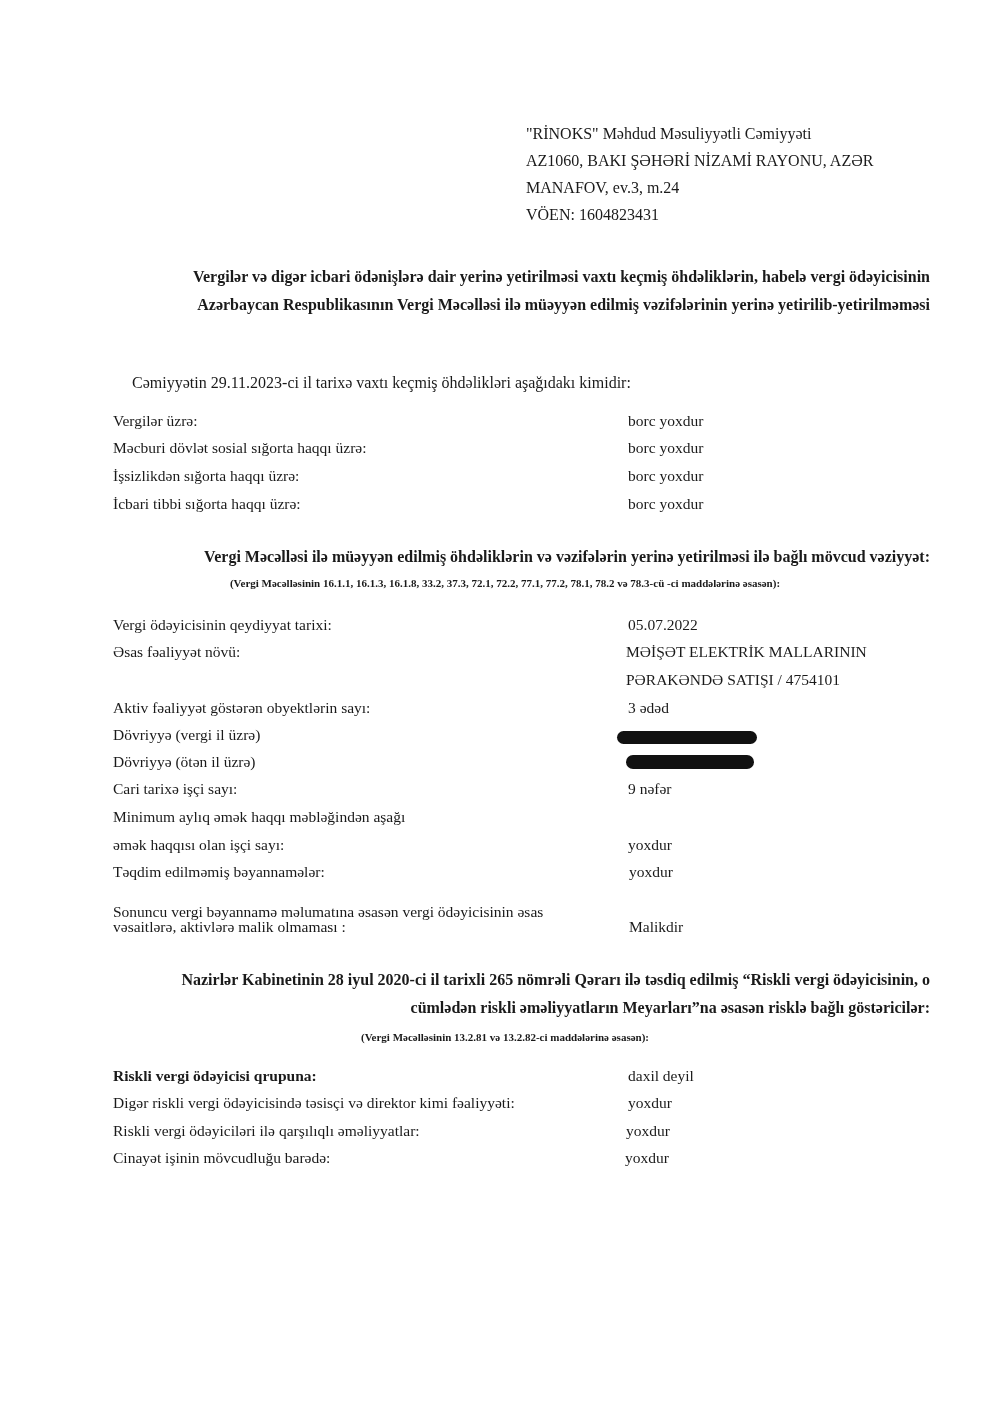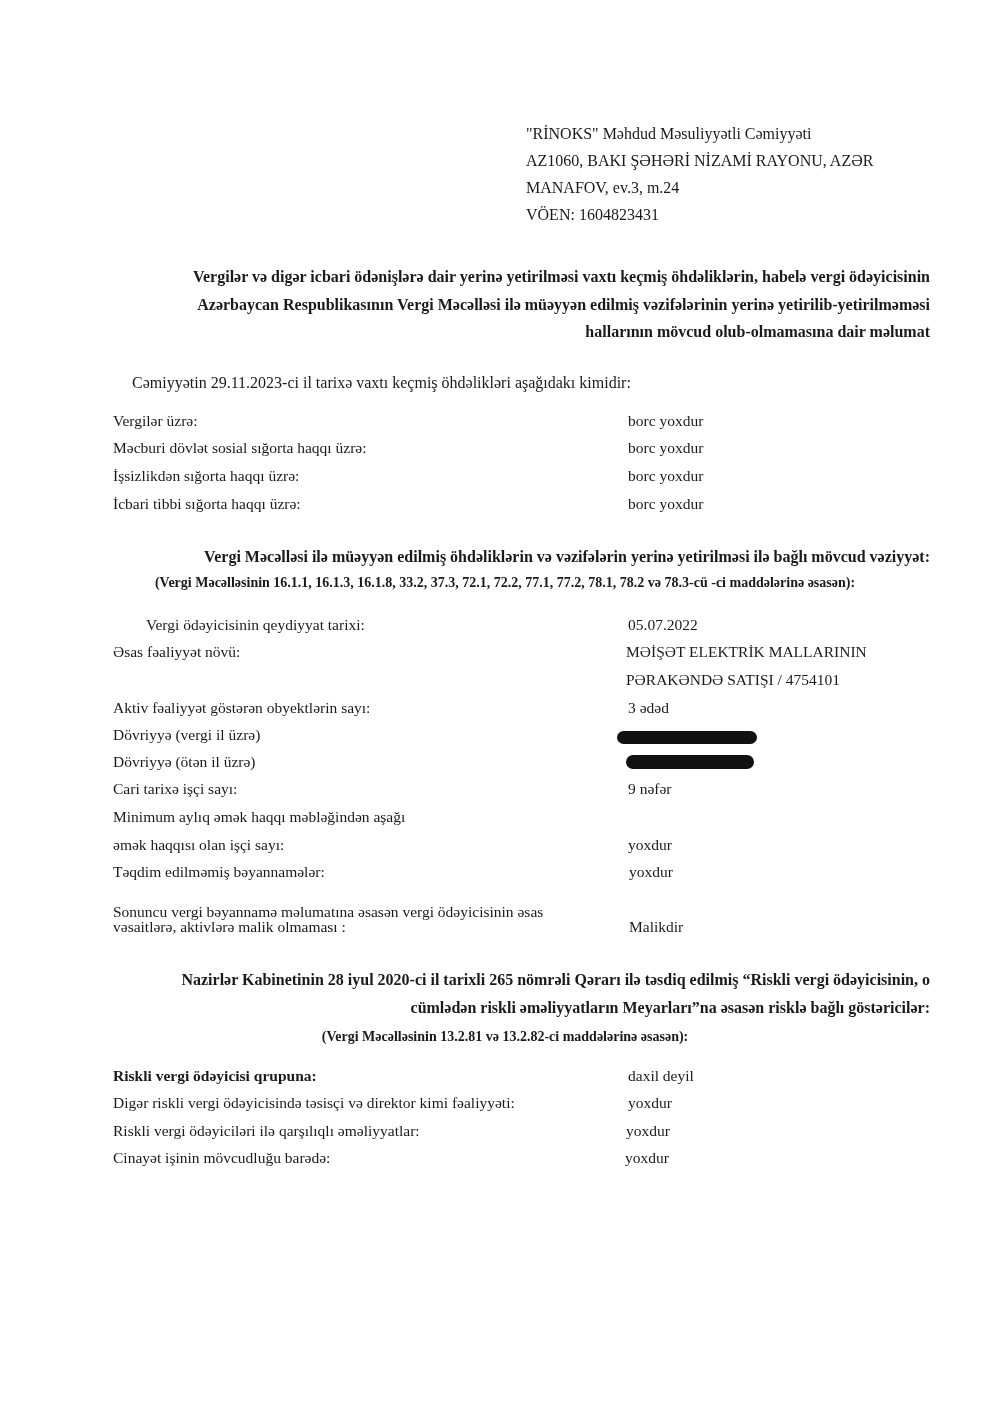--- a/index.html
+++ b/index.html
@@ -5,59 +5,58 @@
   html, body { margin: 0; padding: 0; background: #ffffff; }
   body {
     width: 1000px; height: 1409px; position: relative; overflow: hidden;
     font-family: "Liberation Serif", "DejaVu Serif", serif;
     color: #1a1a1a;
   }
   .abs { position: absolute; }
   .addr { left: 526px; top: 120px; font-size: 16px; line-height: 27px; }
   .addr div { white-space: nowrap; }
   .heading { left: 80px; width: 850px; text-align: right; font-weight: bold; font-size: 16px; line-height: 27.5px; }
-  .subnote { left: 80px; width: 850px; text-align: center; font-weight: bold; font-size: 14px; line-height: 14px; }
+  .subnote { left: 80px; width: 850px; text-align: center; font-weight: bold; font-size: 11px; line-height: 14px; }
   .intro { left: 132px; font-size: 16px; white-space: nowrap; }
   .row { position: absolute; left: 113px; font-size: 15.5px; line-height: 27.5px; white-space: nowrap; }
   .val { position: absolute; font-size: 15.5px; line-height: 27.5px; white-space: nowrap; }
   .redact {
     position: absolute; height: 13px; background: #111; border-radius: 8px;
   }
 </style>
 </head>
 <body>
 
 <div class="abs addr">
   <div>"RİNOKS" Məhdud Məsuliyyətli Cəmiyyəti</div>
   <div>AZ1060, BAKI ŞƏHƏRİ NİZAMİ RAYONU, AZƏR</div>
   <div>MANAFOV, ev.3, m.24</div>
   <div>VÖEN: 1604823431</div>
 </div>
 
 <div class="abs heading" style="top:263px;">
   <div>Vergilər və digər icbari ödənişlərə dair yerinə yetirilməsi vaxtı keçmiş öhdəliklərin, habelə vergi ödəyicisinin</div>
   <div>Azərbaycan Respublikasının Vergi Məcəlləsi ilə müəyyən edilmiş vəzifələrinin yerinə yetirilib-yetirilməməsi</div>
-  <div>hallarının mövcud olub-olmamasına dair məlumat</div>
 </div>
 
 <div class="abs intro" style="top:374px;">Cəmiyyətin 29.11.2023-ci il tarixə vaxtı keçmiş öhdəlikləri aşağıdakı kimidir:</div>
 
 <div class="row" style="top:407px;">Vergilər üzrə:</div>
 <div class="val" style="top:407px; left:628px;">borc yoxdur</div>
 <div class="row" style="top:434px;">Məcburi dövlət sosial sığorta haqqı üzrə:</div>
 <div class="val" style="top:434px; left:628px;">borc yoxdur</div>
 <div class="row" style="top:462px;">İşsizlikdən sığorta haqqı üzrə:</div>
 <div class="val" style="top:462px; left:628px;">borc yoxdur</div>
 <div class="row" style="top:490px;">İcbari tibbi sığorta haqqı üzrə:</div>
 <div class="val" style="top:490px; left:628px;">borc yoxdur</div>
 
 <div class="abs heading" style="top:543px;">Vergi Məcəlləsi ilə müəyyən edilmiş öhdəliklərin və vəzifələrin yerinə yetirilməsi ilə bağlı mövcud vəziyyət:</div>
 <div class="abs subnote" style="top:576px;">(Vergi Məcəlləsinin 16.1.1, 16.1.3, 16.1.8, 33.2, 37.3, 72.1, 72.2, 77.1, 77.2, 78.1, 78.2 və 78.3-cü -ci maddələrinə əsasən):</div>
 
-<div class="row" style="top:611px;margin-left:33px;">Vergi ödəyicisinin qeydiyyat tarixi:</div>
+<div class="row" style="top:611px;">Vergi ödəyicisinin qeydiyyat tarixi:</div>
 <div class="val" style="top:611px; left:628px;">05.07.2022</div>
 
 <div class="row" style="top:638px;">Əsas fəaliyyət növü:</div>
 <div class="val" style="top:638px; left:626px;">MƏİŞƏT ELEKTRİK MALLARININ</div>
 <div class="val" style="top:666px; left:626px;">PƏRAKƏNDƏ SATIŞI / 4754101</div>
 
 <div class="row" style="top:694px;">Aktiv fəaliyyət göstərən obyektlərin sayı:</div>
 <div class="val" style="top:694px; left:628px;">3 ədəd</div>
 
 <div class="row" style="top:721px;">Dövriyyə (vergi il üzrə)</div>

